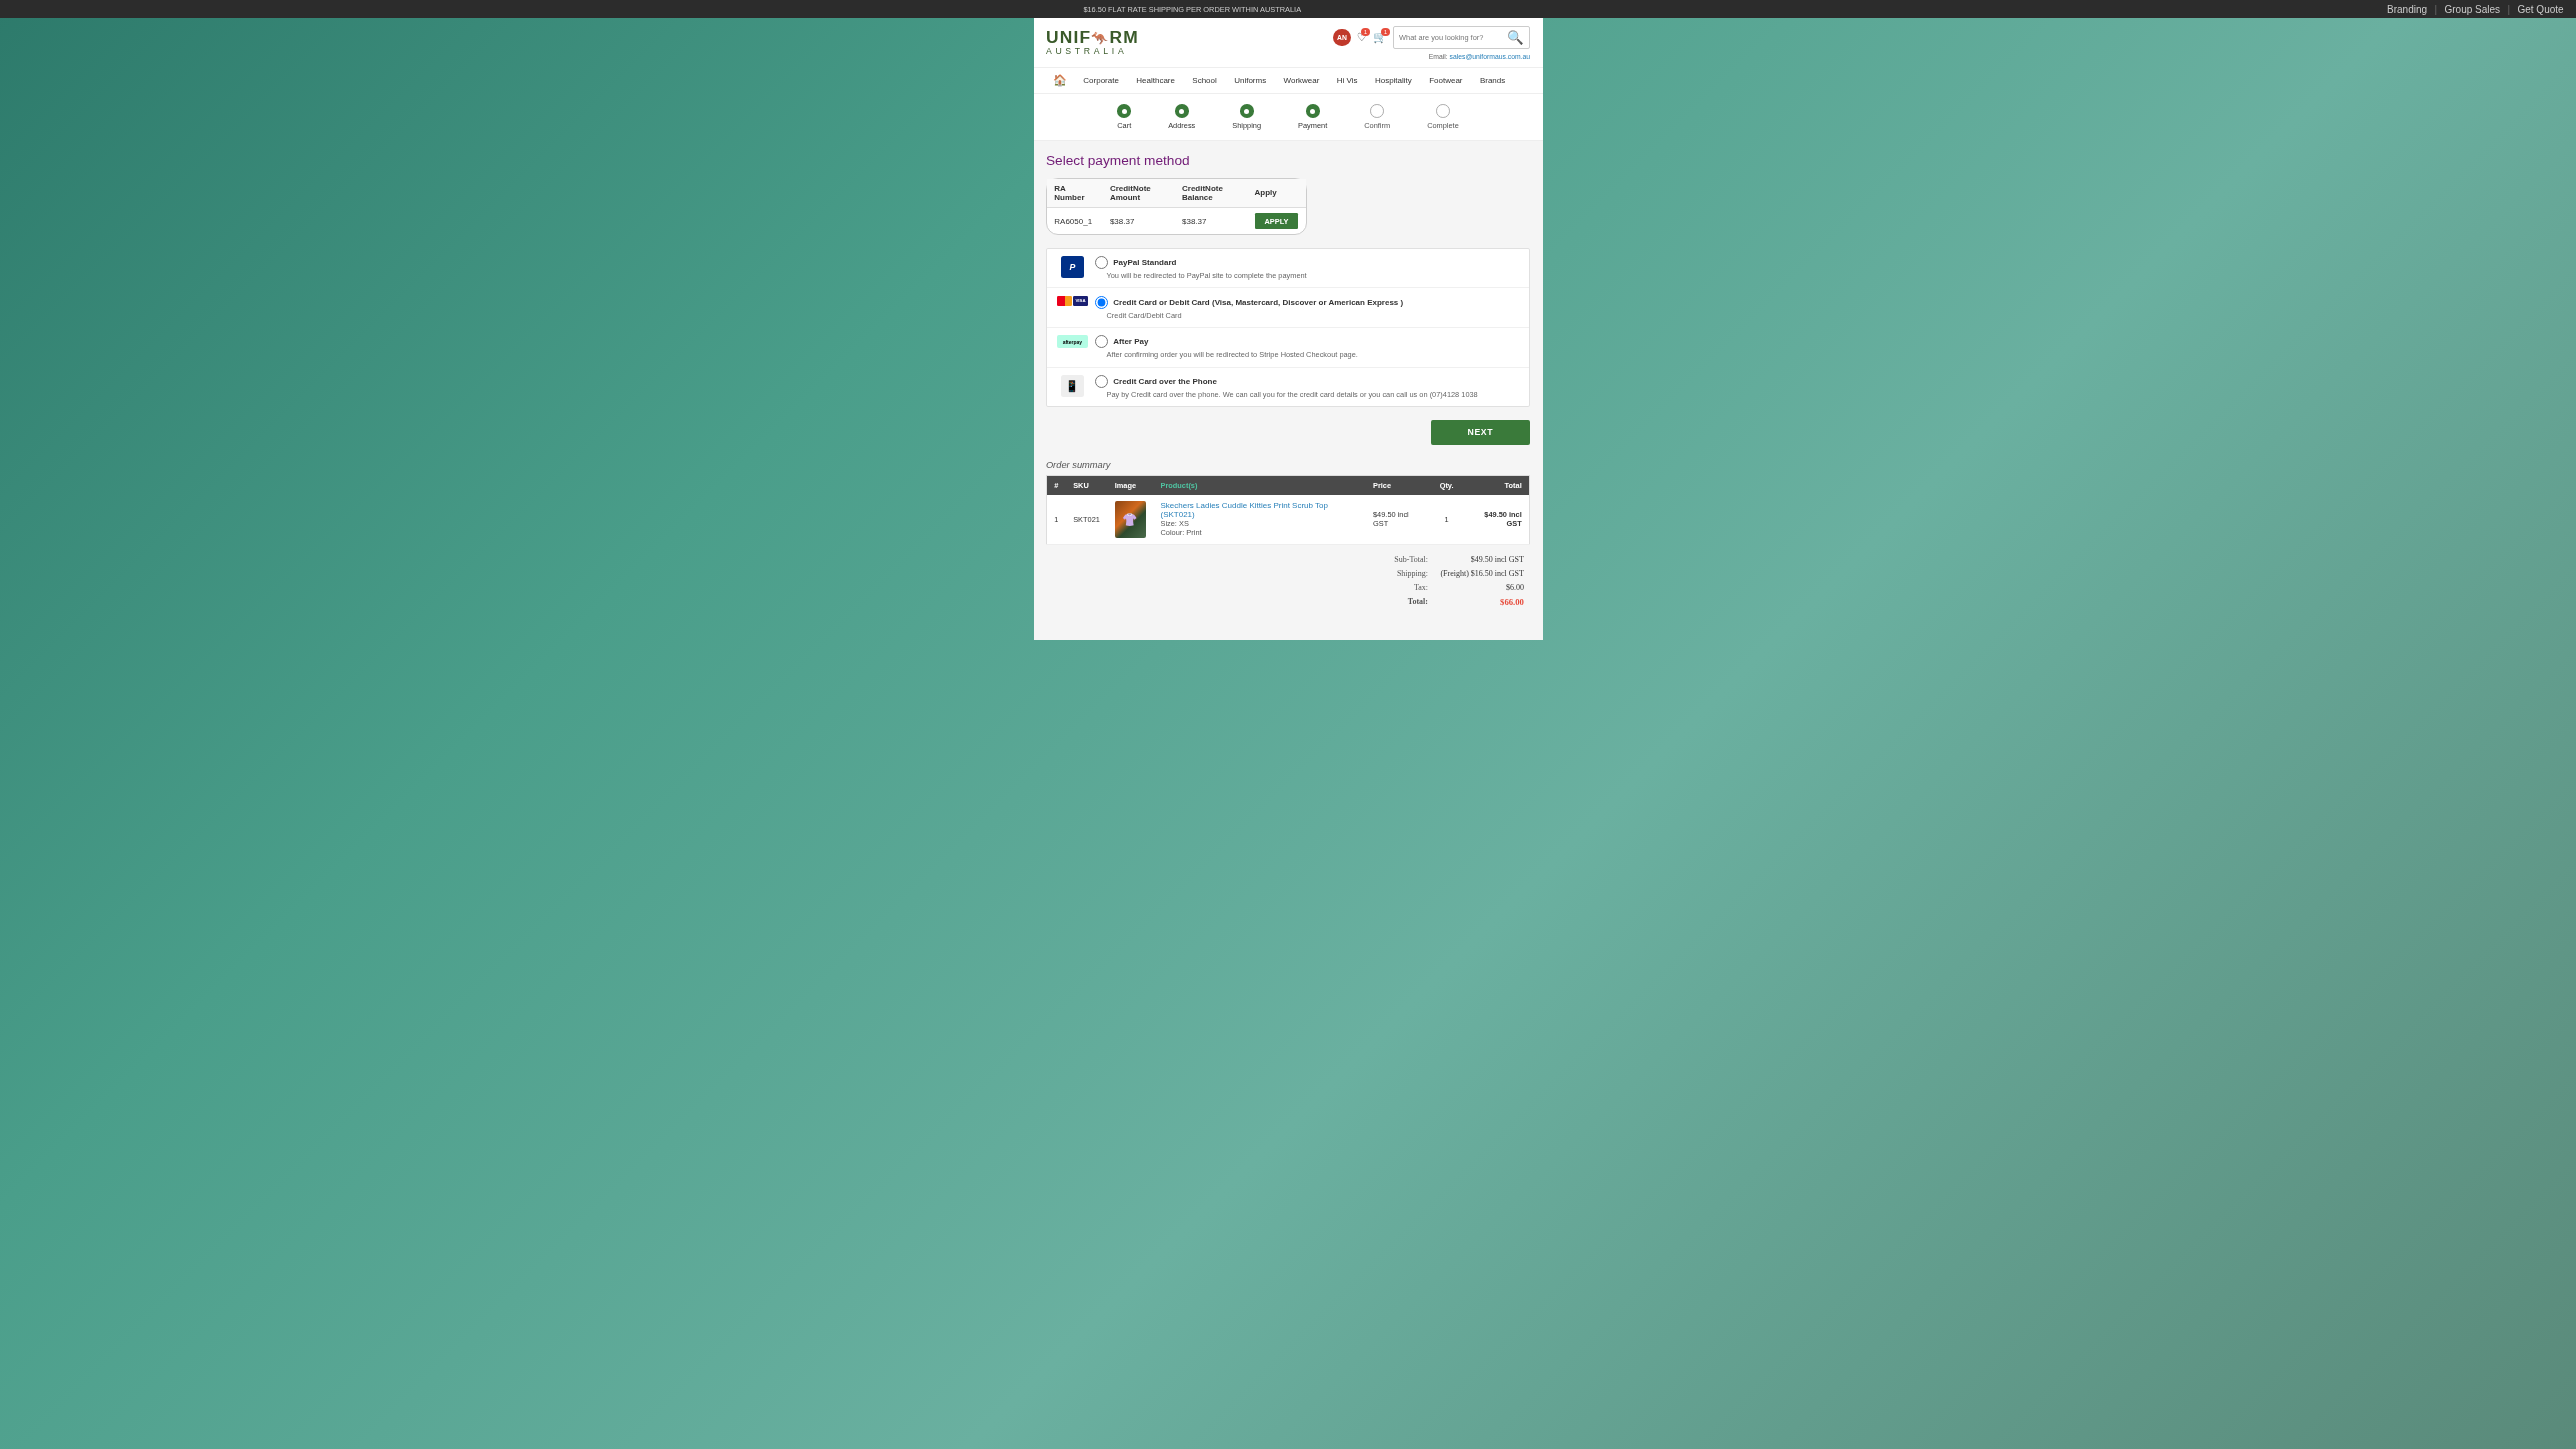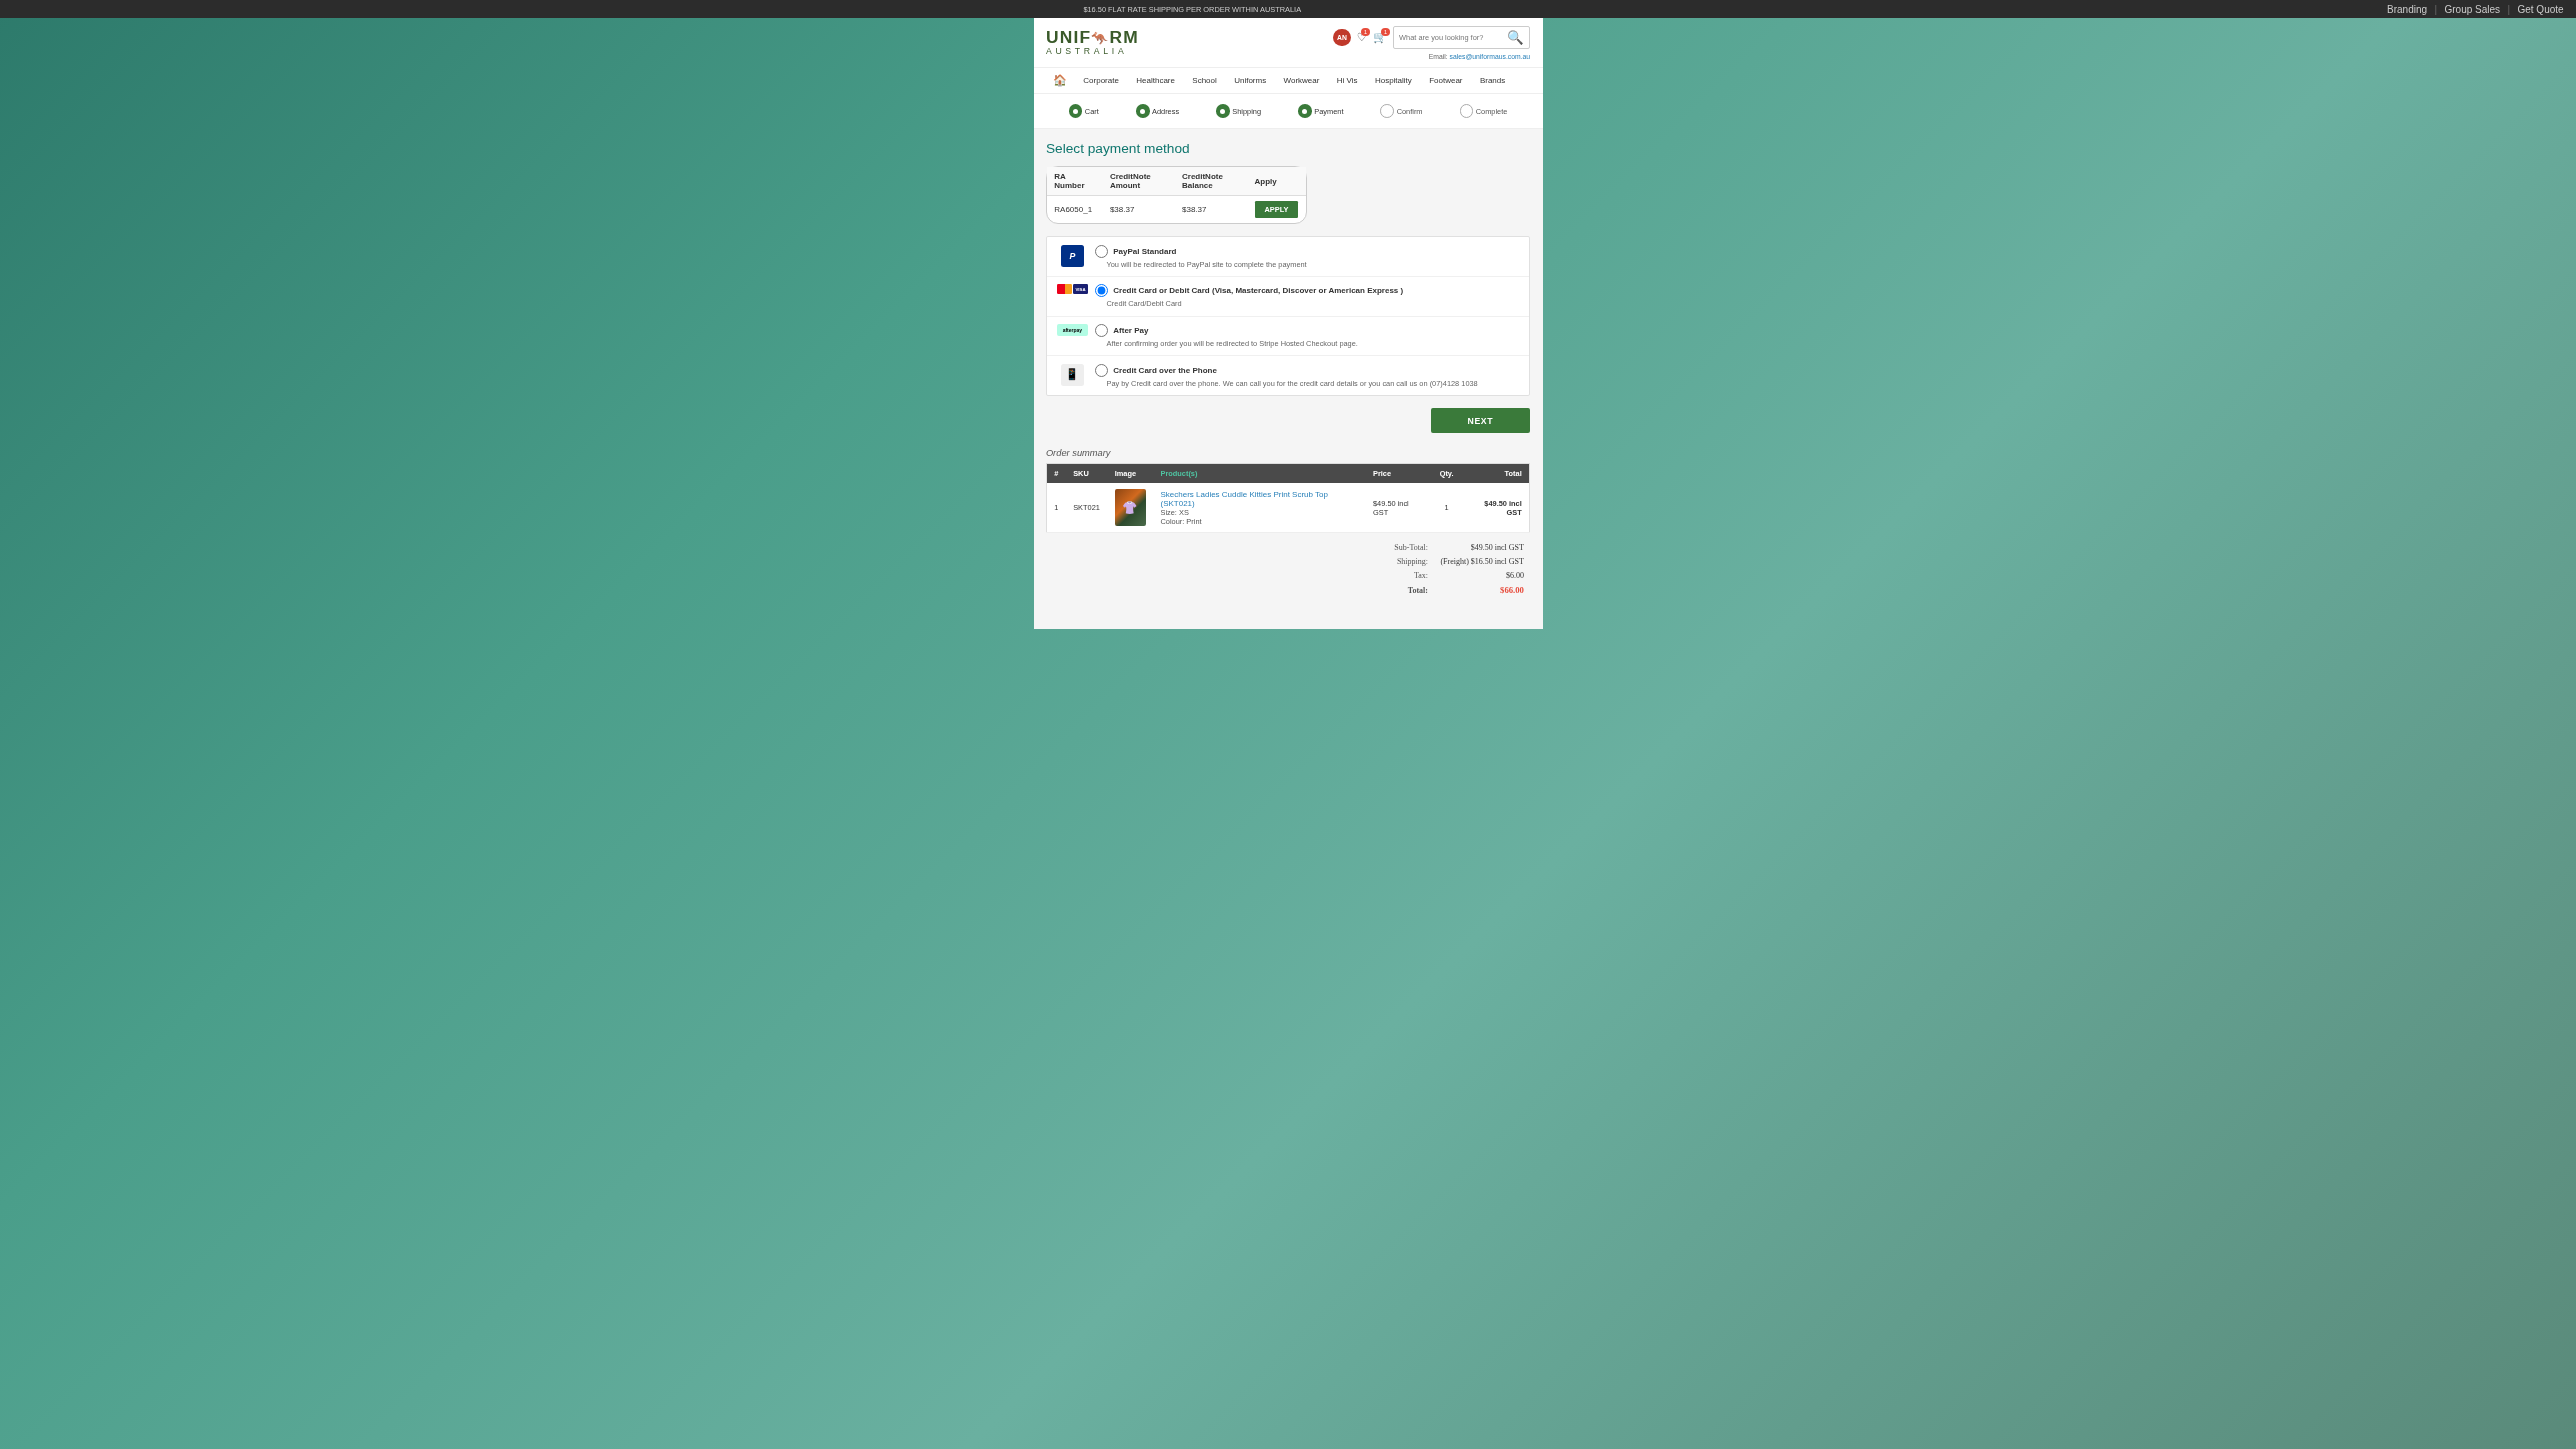--- a/index.html
+++ b/index.html
@@ -143,21 +143,21 @@
     .progress-bar {
       background: #fff;
       padding: 10px 12.4px;
       display: flex;
       justify-content: center;
       gap: 37px;
       border-bottom: 0.6px solid #eee;
     }
     .step {
       display: flex;
-      flex-direction: row;
+      flex-direction: column;
       align-items: center;
       gap: 2.5px;
     }
     .step-circle {
       width: 13.7px; height: 13.7px;
       border-radius: 50%;
       display: flex; align-items: center; justify-content: center;
       font-size: 6.8px;
     }
     .step-circle.done { background: #3a7a3a; }
@@ -166,21 +166,21 @@
     .step-label { font-size: 7.4px; color: #555; }
     .step-label.done-label { color: #333; }
 
     
     .content {
       padding: 12.4px;
     }
 
     .page-title {
       font-size: 13.7px;
-      color: #0f766e;
+      color: #701a75;
       margin-bottom: 10px;
       font-weight: normal;
     }
 
     
     .credit-table {
       width: 261px;
       border: 0.6px solid #ccc;
       border-radius: 12px;
       margin-bottom: 12.4px;

